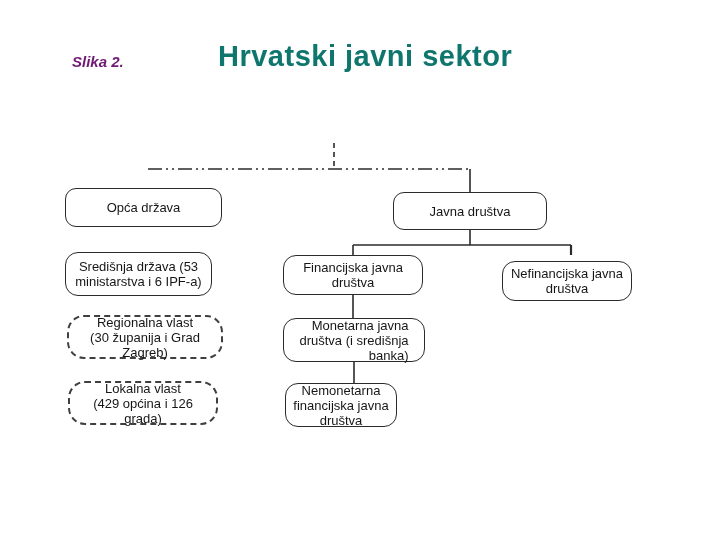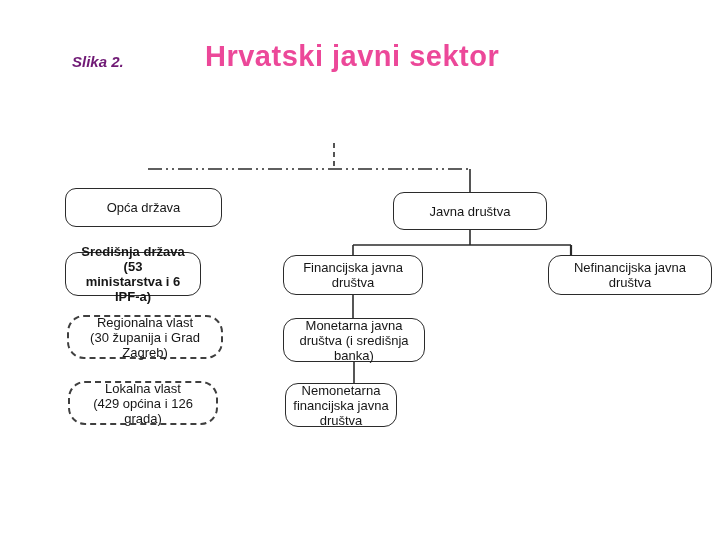--- a/index.html
+++ b/index.html
@@ -15,26 +15,26 @@
     position: absolute;
     left: 72px;
     top: 53px;
     font-size: 15px;
     font-weight: bold;
     font-style: italic;
     color: #701a75;
   }
   .title {
     position: absolute;
-    left: 205px;
+    left: 218px;
     top: 40px;
     font-size: 29px;
     font-weight: bold;
     letter-spacing: 0.5px;
-    color: #ec4899;
+    color: #0f766e;
     white-space: nowrap;
   }
   svg.connectors {
     position: absolute;
     left: 0; top: 0;
     width: 720px; height: 540px;
   }
   .node {
     position: absolute;
     display: flex;
@@ -48,25 +48,25 @@
     white-space: pre-line;
     box-sizing: border-box;
     padding: 2px 6px;
   }
   .solid  { border: 1.7px solid #2b2b2b; border-radius: 13px; }
   .dashed { border: 2px dashed #3f3f3f; border-radius: 17px; }
 
   .n-javni        { left: 248px; top: 102px; width: 172px; height: 41px; border-radius: 20px; }
   .n-opca         { left: 65px;  top: 188px; width: 157px; height: 39px; border-radius: 11px; }
   .n-javna        { left: 393px; top: 192px; width: 154px; height: 38px; border-radius: 11px; }
-  .n-sredisnja    { left: 65px;  top: 252px; width: 136px; height: 44px; font-weight: bold; }
+  .n-sredisnja    { left: 65px;  top: 252px; width: 147px; height: 44px; }
   .n-financijska  { left: 283px; top: 255px; width: 140px; height: 40px; }
-  .n-nefinancijska{ left: 502px; top: 255px; width: 164px; height: 40px; margin-left: 46px; }
+  .n-nefinancijska{ left: 502px; top: 261px; width: 130px; height: 40px; }
   .n-regionalna   { left: 67px;  top: 315px; width: 156px; height: 44px; }
-  .n-monetarna    { left: 283px; top: 318px; width: 142px; height: 44px; }
+  .n-monetarna    { left: 283px; top: 318px; width: 142px; height: 44px; text-align: right; }
   .n-lokalna      { left: 68px;  top: 381px; width: 150px; height: 44px; }
   .n-nemonetarna  { left: 285px; top: 383px; width: 112px; height: 44px; }
 </style>
 </head>
 <body>
 
 <div class="page">
 
   <div class="caption">Slika 2.</div>
   <div class="title">Hrvatski javni sektor</div>

